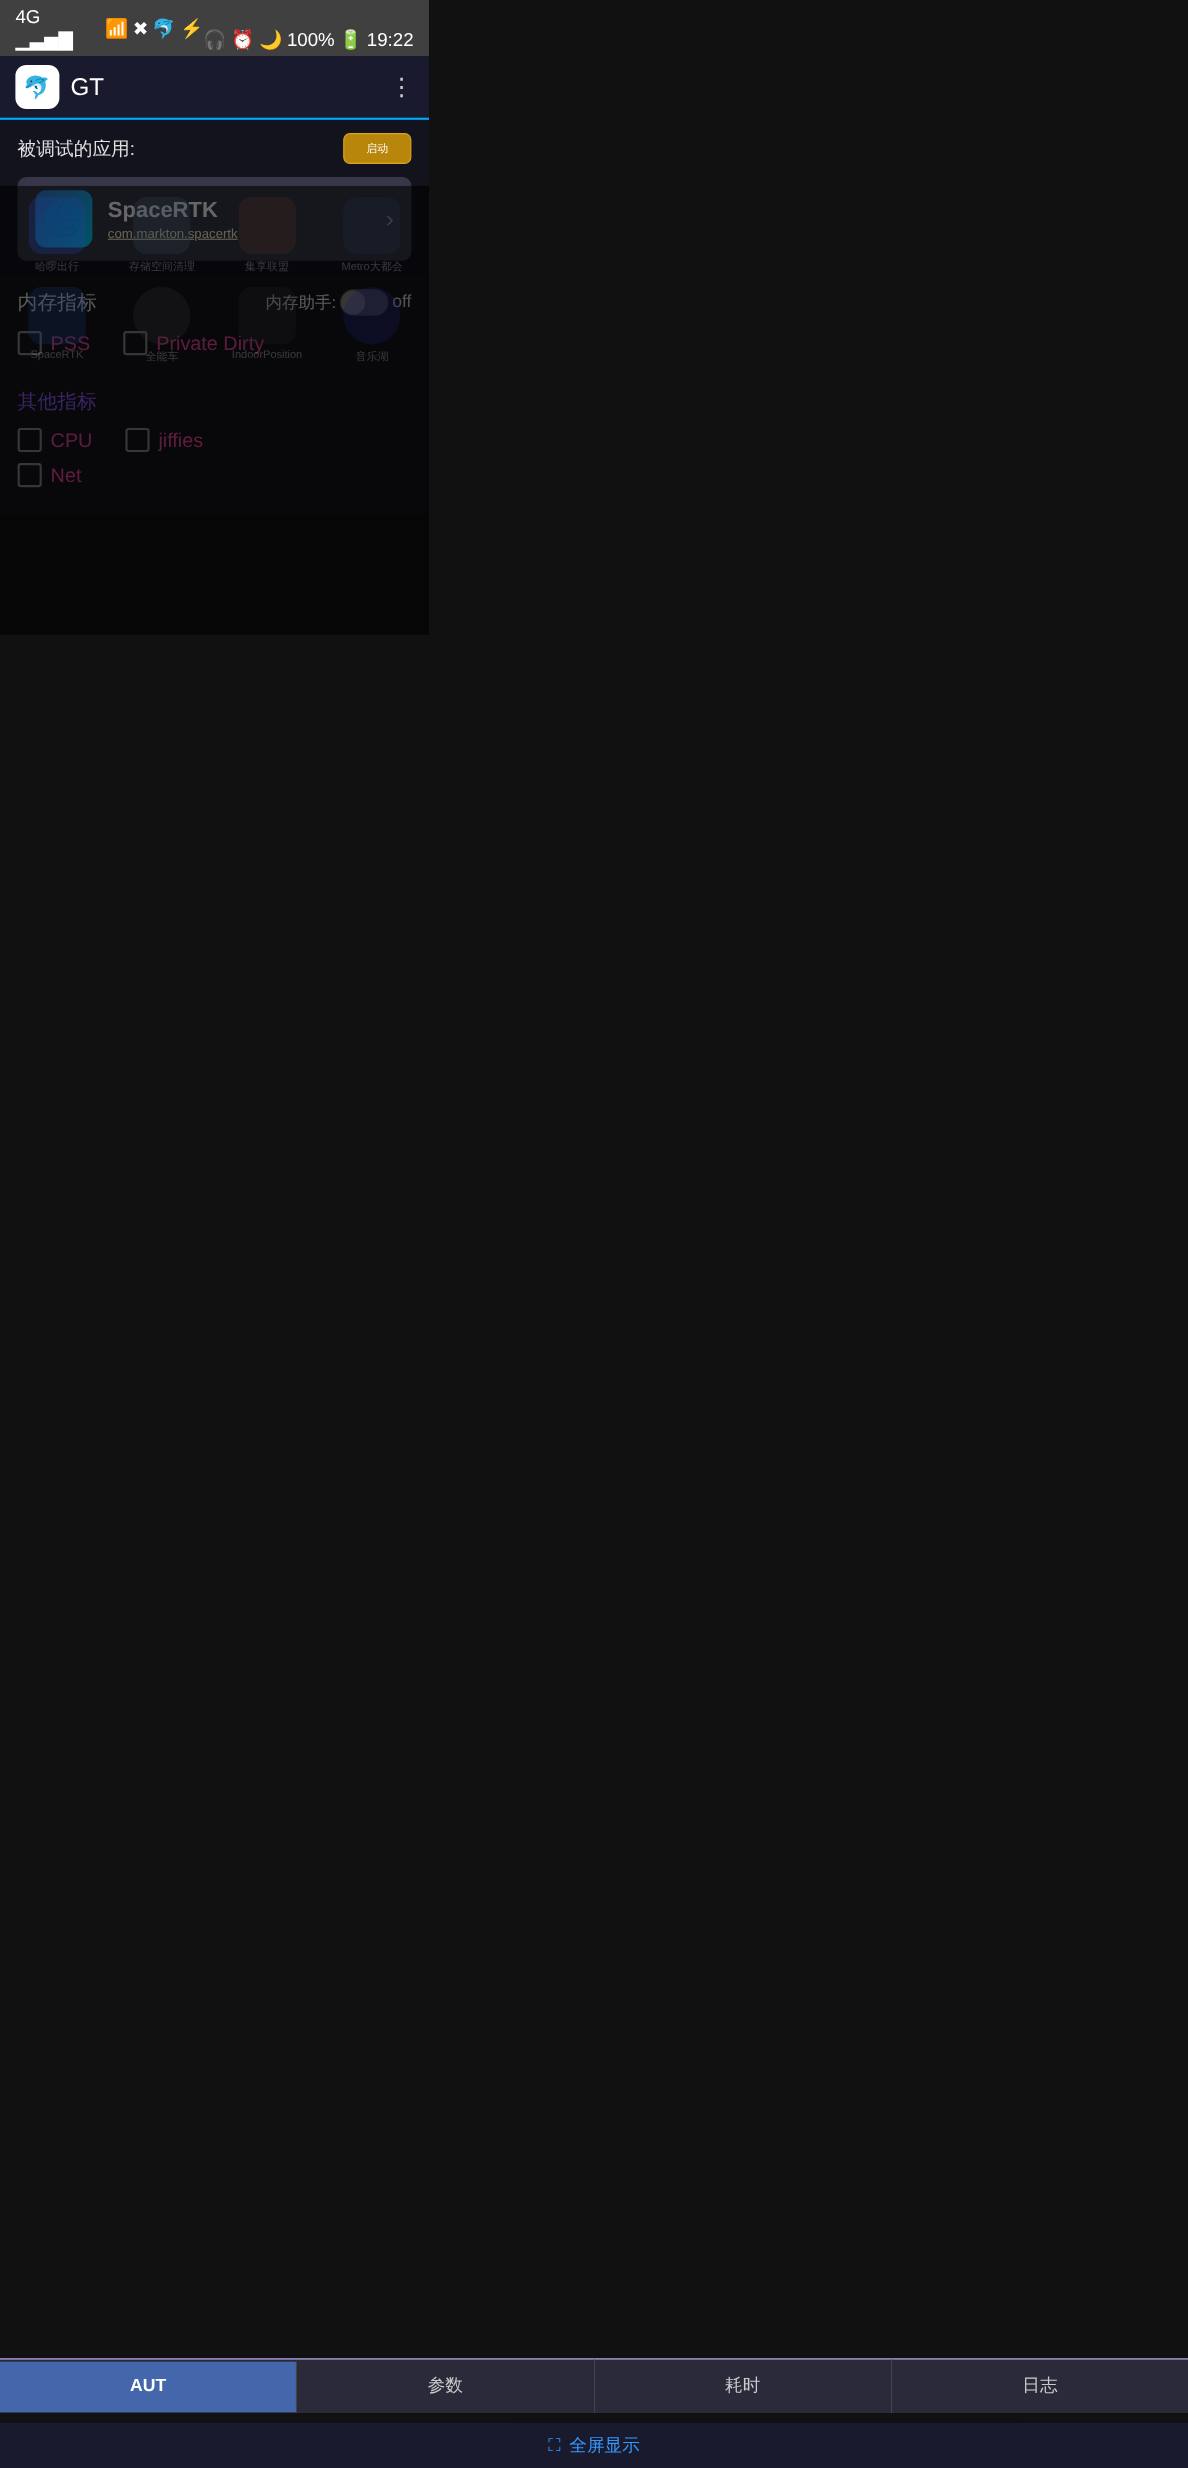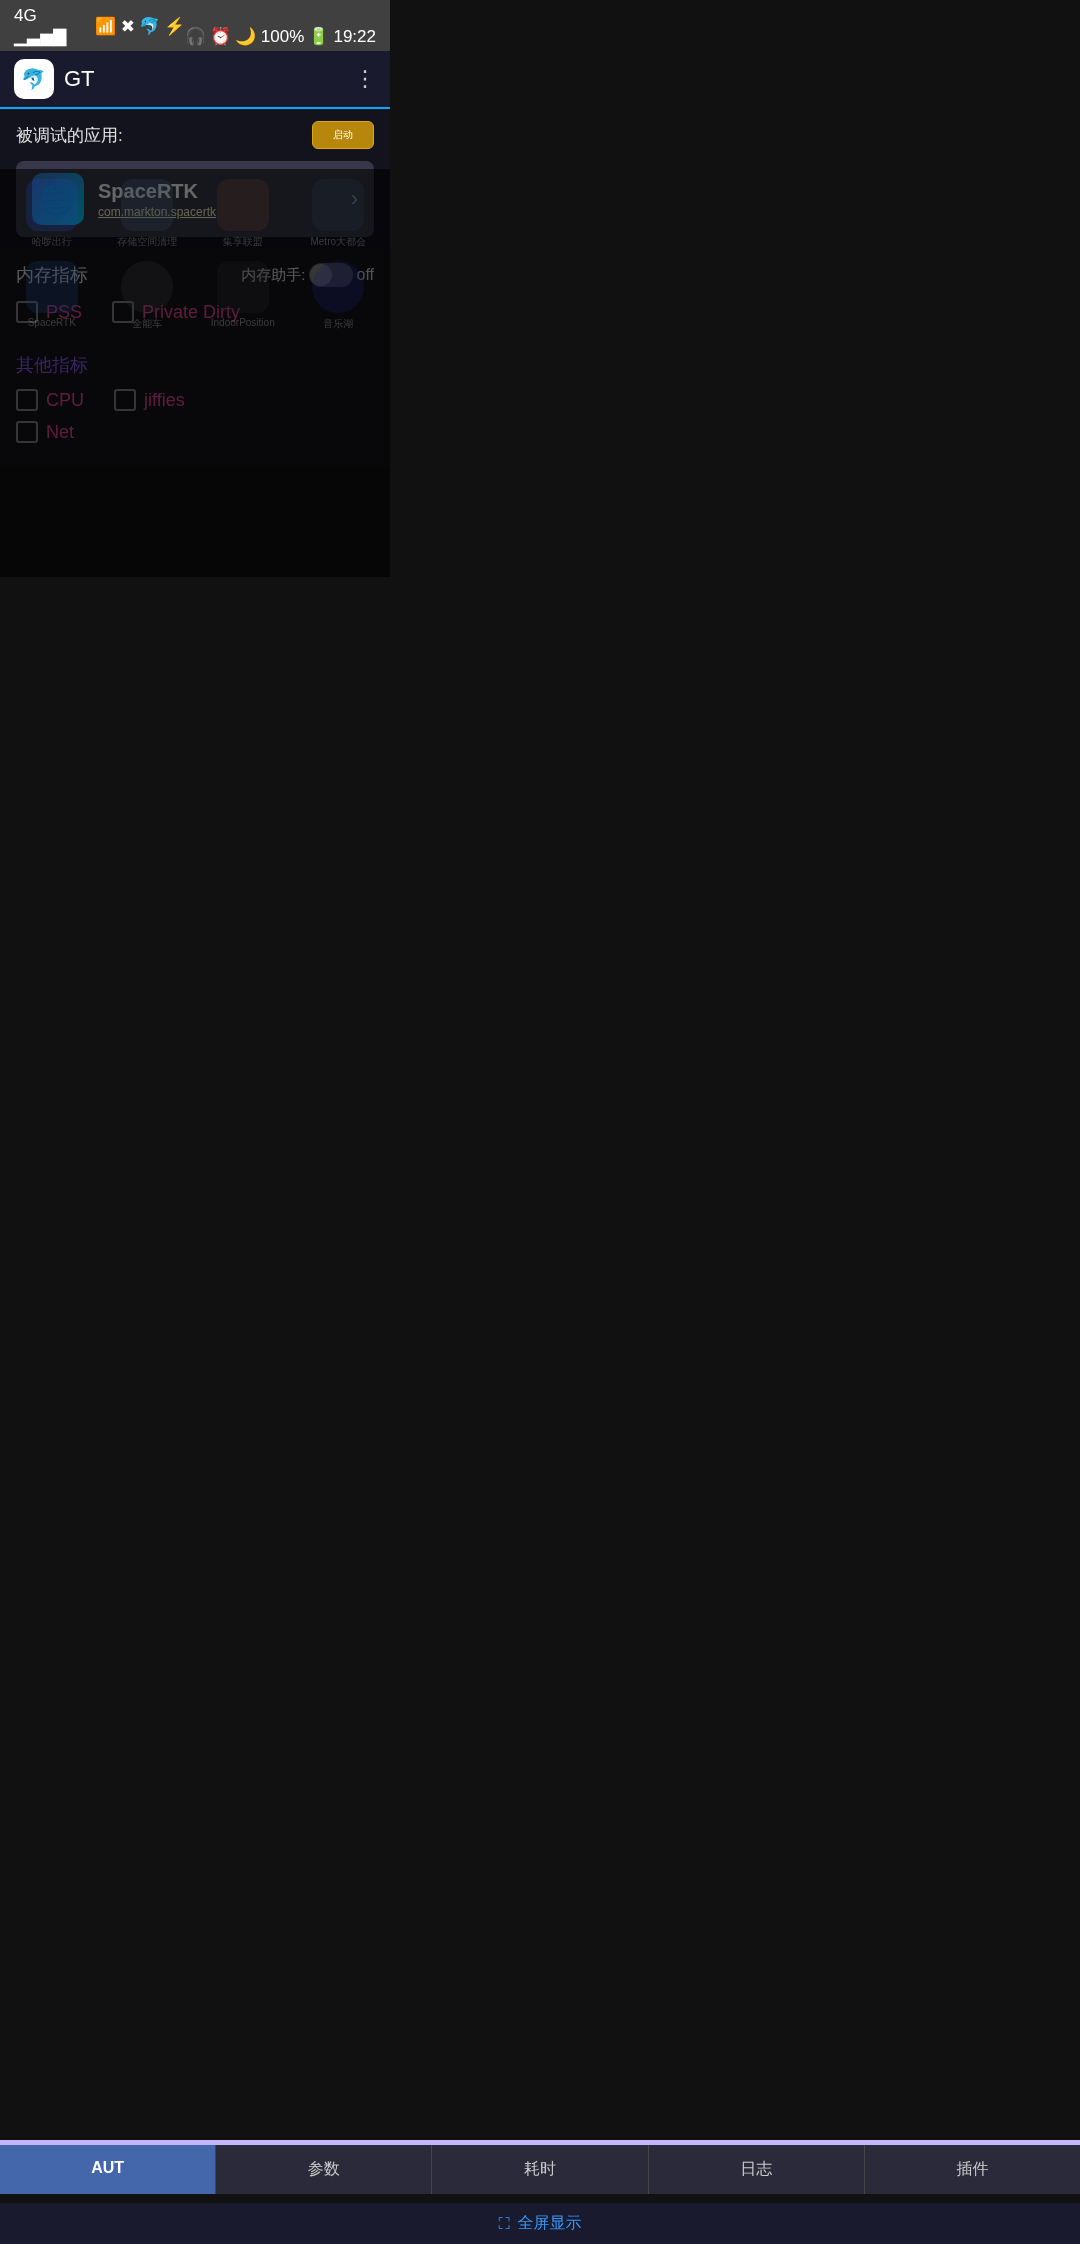--- a/index.html
+++ b/index.html
@@ -184,22 +184,23 @@
     }
     .other-title { font-size: 18px; color: #8b5cf6; margin-bottom: 12px; }
 
     
     .tab-bar {
       position: fixed;
       bottom: 50px;
       left: 0; right: 0;
       display: flex;
       background: #2a2a3a;
-      border-top: 5px solid #c4b5fd;
+      border-top: 1px solid #c4b5fd;
       z-index: 100;
+      align-items: center;
     }
     .tab-item {
       flex: 1;
       padding: 14px 0;
       text-align: center;
       font-size: 16px;
       color: #ccc;
       cursor: pointer;
       border-right: 1px solid #444;
     }
@@ -403,23 +404,20 @@
   </div>
   <div class="tab-item">
     <span>参数</span>
   </div>
   <div class="tab-item">
     <span>耗时</span>
   </div>
   <div class="tab-item">
     <span>日志</span>
   </div>
-  <div class="tab-item">
-    <span>插件</span>
-  </div>
 </div>
 
 <div class="fullscreen-bar">
   <div class="fullscreen-btn">
     <span>⛶</span>
     <span>全屏显示</span>
   </div>
 </div>
 
 <div class="watermark">https://blog.csdn.net/qq_35283254</div>

